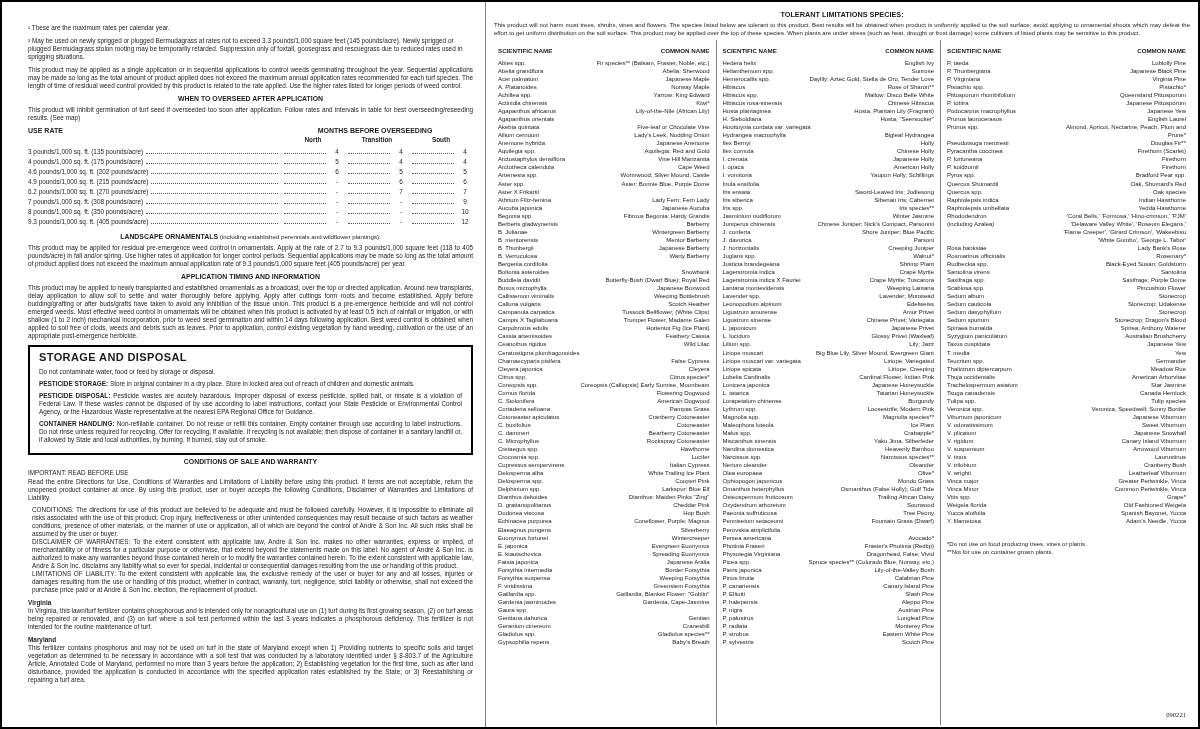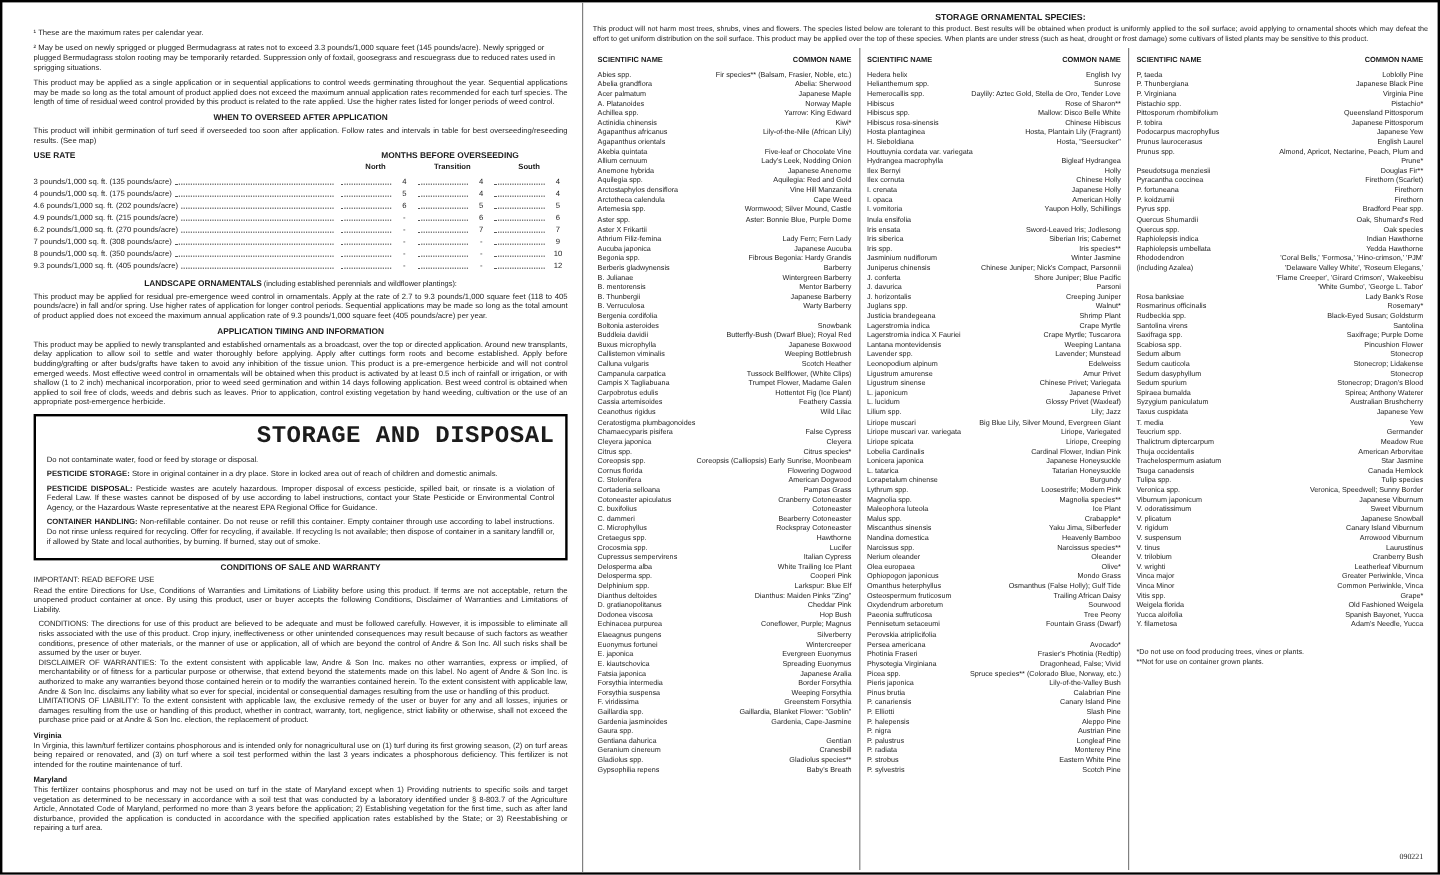--- a/index.html
+++ b/index.html
@@ -22,21 +22,21 @@
   .rt-cols .sp{flex:1;}
   .rt-col{width:64px;text-align:center;font-weight:bold;font-size:6.4px;}
   .rate-row{display:flex;align-items:flex-end;height:10px;}
   .rl{white-space:nowrap;}
   .leader{flex:1;border-bottom:1px dotted #555;margin:0 3px 2px;}
   .rv{width:64px;display:flex;align-items:flex-end;}
   .rv .leader{flex:1;}
   .rv .n{width:16px;text-align:center;}
   
   .storage-box{border:2.5px solid #000;padding:3px 9px 5px;margin:3px 0 3px;}
-  .storage-title{text-align:right;font-weight:bold;font-size:20px;letter-spacing:.4px;margin:1px 0 4px;font-family:Liberation Mono, monospace;}
+  .storage-title{text-align:left;font-weight:bold;font-size:11px;letter-spacing:.4px;margin:1px 0 4px;}
   .storage-box p{margin:0 0 4px;text-align:justify;}
   .lbl{font-weight:bold;}
   .warranty p{margin:0 0 1px;}
   .warranty .blk{margin:0 0 0 4px;}
   .state-h{font-weight:bold;margin:5px 0 0;}
   
   .right{flex:1;display:flex;flex-direction:column;box-sizing:border-box;padding:7px 6px 2px;position:relative;}
   .tol-title{text-align:center;font-weight:bold;font-size:7.3px;margin:1px 0 3px;}
   .tol-intro{text-align:justify;font-size:6px;line-height:1.32;margin:0 2px;}
   .species-wrap{display:flex;flex:1;margin-top:2px;}
@@ -233,21 +233,21 @@
 
     <div>
         <div class="state-h">Virginia</div>
         <p>In Virginia, this lawn/turf fertilizer contains phosphorous and is intended only for nonagricultural use on (1) turf during its first growing season, (2) on turf areas being repaired or renovated, and (3) on turf where a soil test performed within the last 3 years indicates a phosphorous deficiency. This fertilizer is not intended for the routine maintenance of turf.</p>
         <div class="state-h">Maryland</div>
         <p>This fertilizer contains phosphorus and may not be used on turf in the state of Maryland except when 1) Providing nutrients to specific soils and target vegetation as determined to be necessary in accordance with a soil test that was conducted by a laboratory identified under § 8-803.7 of the Agriculture Article, Annotated Code of Maryland, performed no more than 3 years before the application; 2) Establishing vegetation for the first time, such as after land disturbance, provided the application is conducted in accordance with the specified application rates established by the State; or 3) Reestablishing or repairing a turf area.</p>
       </div>
   </div>
 
   <div class="right">
-    <div class="tol-title">STORAGE ORNAMENTAL SPECIES:</div>
+    <div class="tol-title">TOLERANT LIMITATIONS SPECIES:</div>
     <div class="tol-intro">This product will not harm most trees, shrubs, vines and flowers.  The species listed below are tolerant to this product.  Best results will be obtained when product is uniformly applied to the soil surface; avoid applying to ornamental shoots which may defeat the effort to get uniform distribution on the soil surface.  This product may be applied over the top of these species.  When plants are under stress (such as heat, drought or frost damage) some cultivars of listed plants may be sensitive to this product.</div>
 
     <div class="species-wrap">
       <div class="sp-col">
         <div class="sp-head">
           <span>SCIENTIFIC NAME</span>
           <span>COMMON NAME</span>
         </div>
         <div>
             <div class="sp-row">

